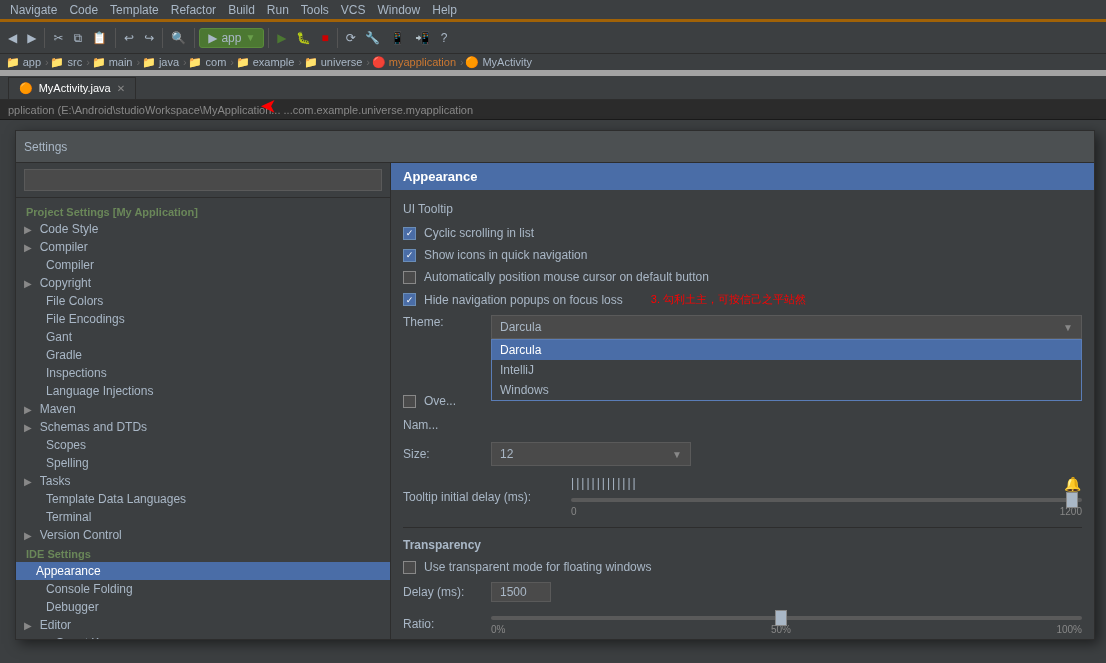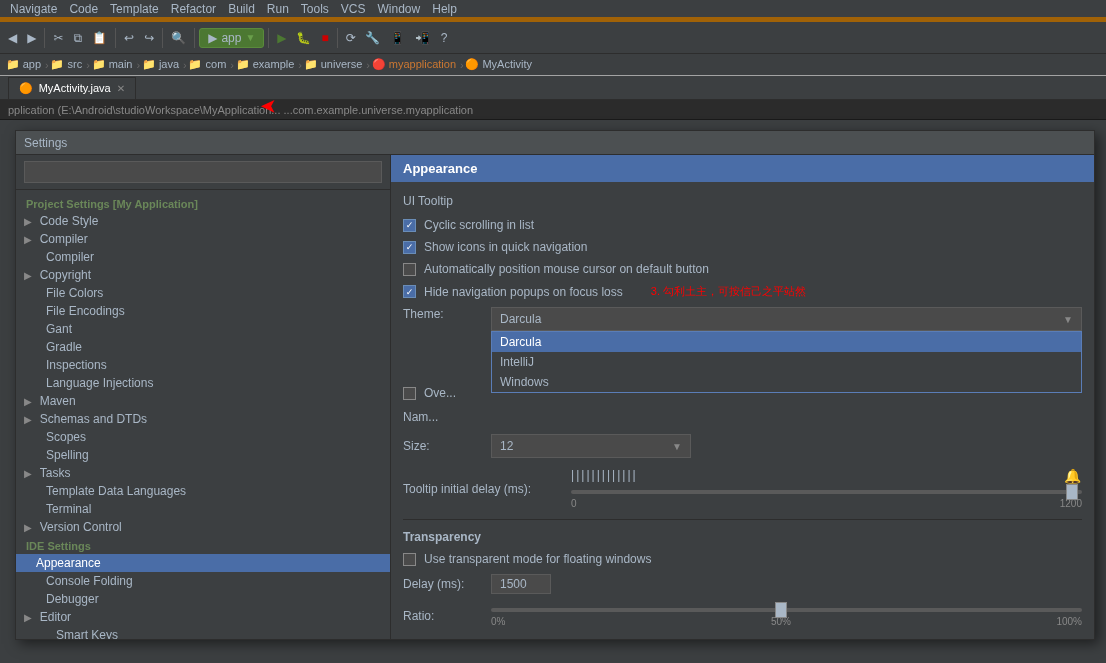--- a/index.html
+++ b/index.html
@@ -10,24 +10,24 @@
       color: #a9b7c6;
       width: 1106px;
       height: 663px;
       overflow: hidden;
     }
 
     
     .menu-bar {
       background: #3c3f41;
       display: flex;
-      align-items: flex-start;
+      align-items: flex-end;
       height: 22px;
       padding: 0 4px;
-      border-bottom: 5px solid #a16207;
+      border-bottom: 3px solid #a16207;
     }
     .menu-bar span {
       color: #a9b7c6;
       padding: 2px 6px;
       font-size: 12px;
       cursor: pointer;
     }
 
     
     .toolbar {
@@ -70,21 +70,21 @@
     }
     .run-btn .arrow { color: #6a9f4b; font-size: 10px; }
 
     
     .breadcrumb-bar {
       background: #3c3f41;
       display: flex;
       align-items: center;
       height: 22px;
       padding: 0 6px;
-      border-bottom: 1px solid #a3a3a3;
+      border-bottom: 6px solid #a3a3a3;
     }
     .breadcrumb-item {
       display: flex;
       align-items: center;
       gap: 2px;
       color: #a9b7c6;
       font-size: 11px;
     }
     .breadcrumb-item::after { content: ' › '; margin: 0 2px; color: #666; }
     .breadcrumb-item:last-child::after { content: ''; }
@@ -134,21 +134,21 @@
       width: 1080px;
       height: 510px;
       background: #3c3f41;
       border: 1px solid #2d2d2d;
       box-shadow: 4px 4px 12px rgba(0,0,0,0.5);
       display: flex;
       flex-direction: column;
     }
     .dialog-title-bar {
       background: #4c5052;
-      height: 24px;
+      height: 32px;
       display: flex;
       align-items: center;
       padding: 0 8px;
       font-size: 12px;
       color: #a9b7c6;
       border-bottom: 1px solid #2d2d2d;
     }
 
     .dialog-content {
       display: flex;

